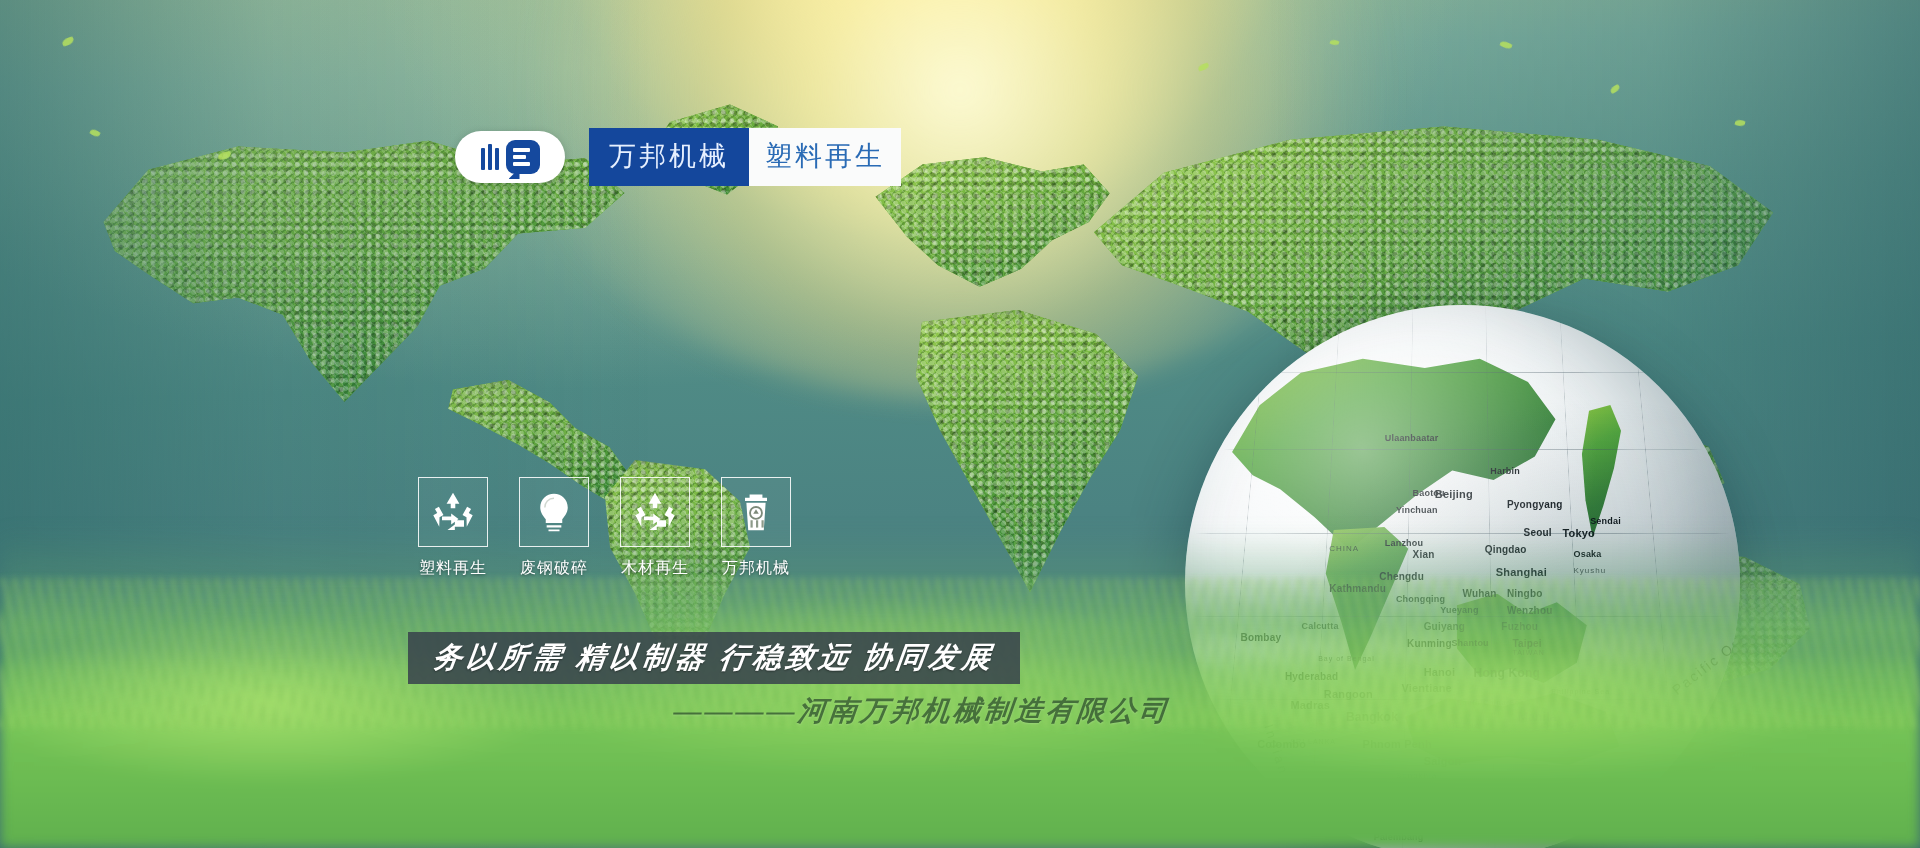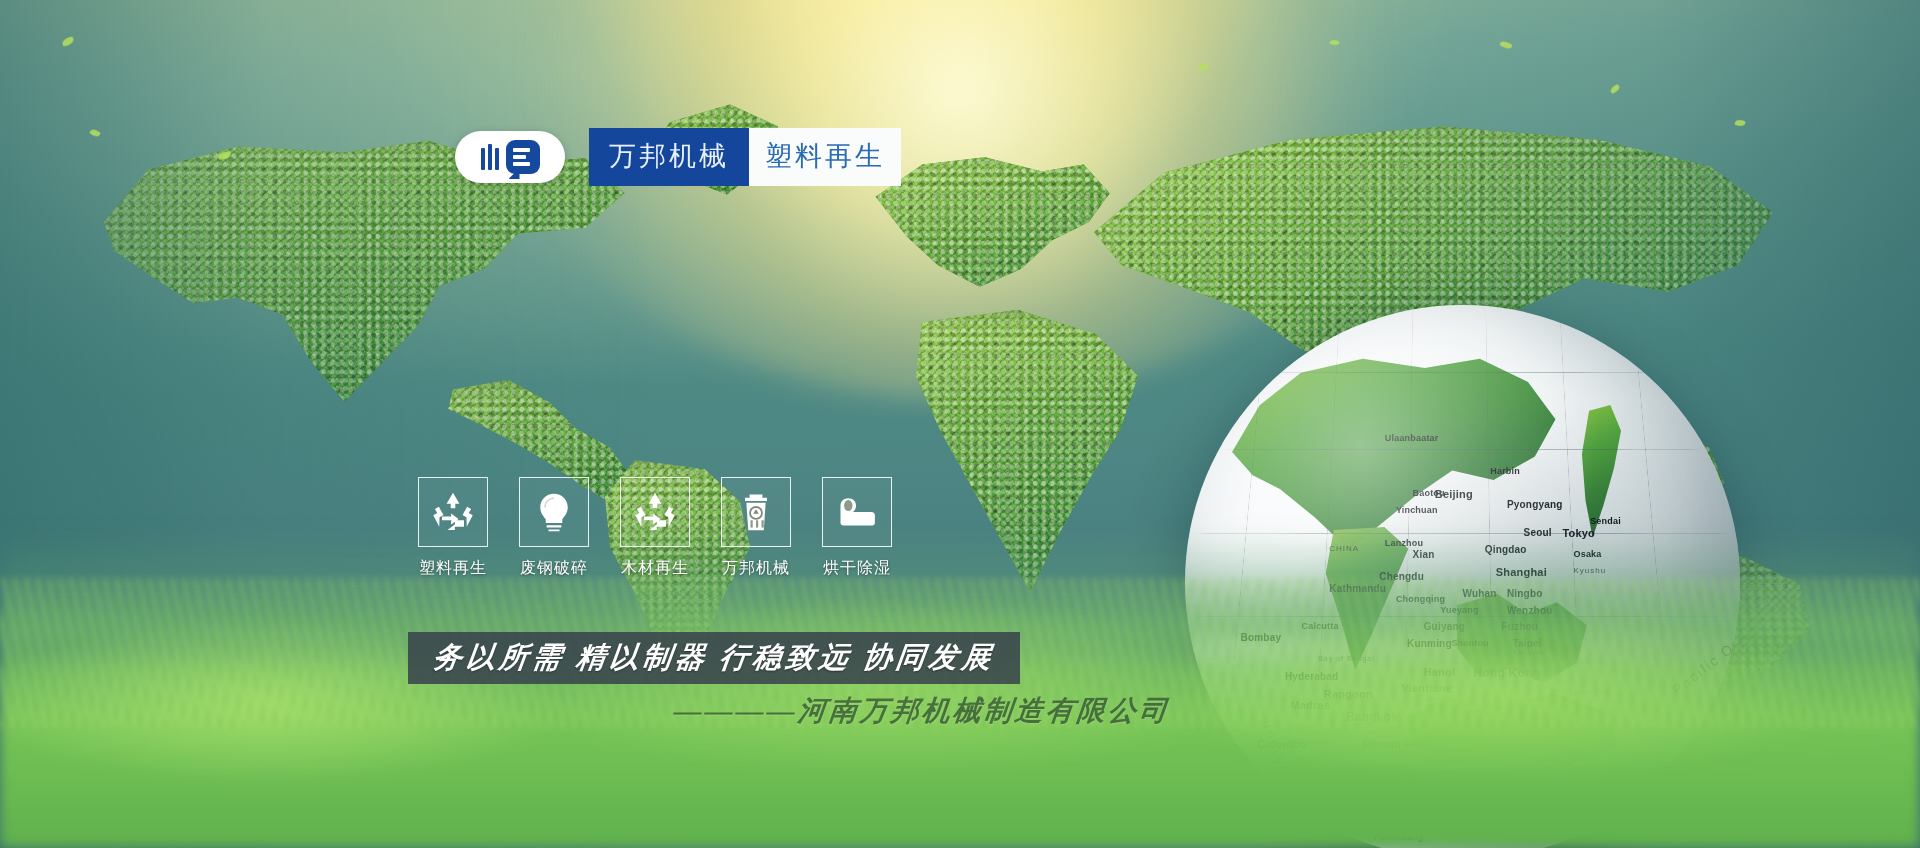--- a/index.html
+++ b/index.html
@@ -406,29 +406,20 @@
             <path fill="#ffffff" d="M17 5 L31 5 L31 8.5 L36 8.5 L36 12 L12 12 L12 8.5 L17 8.5 ZM13.5 14 L34.5 14 L32.5 44 L15.5 44 Z"></path>
             <circle cx="24" cy="25" r="6.5" fill="none" stroke="#7d8a7a" stroke-width="2"></circle>
             <path fill="#7d8a7a" d="M24 21 L27 26 L21 26 Z"></path>
             <rect x="18" y="33" width="2.4" height="8" fill="#8d9a8a"></rect>
             <rect x="24" y="33" width="2.4" height="8" fill="#8d9a8a"></rect>
             <rect x="30" y="33" width="2.4" height="8" fill="#8d9a8a"></rect>
           </svg>
         </div>
         <div class="svc-label">万邦机械</div>
       </div>
-      <div class="svc">
-        <div class="svc-box">
-          <svg width="44" height="44" viewBox="0 0 48 48">
-            <path fill="#ffffff" d="M6 17 C6 12 10 9 14.5 9 C19 9 23 12 23 17 C23 20 21.5 22.5 19.5 24 L40 24 C42 24 43.5 25.5 43.5 27.5 L43.5 36 C43.5 37.5 42.2 38.8 40.7 38.8 L9 38.8 C7.4 38.8 6 37.4 6 35.8 Z"></path>
-            <ellipse cx="14.5" cy="17" rx="4.6" ry="6" fill="#8d9a8a"></ellipse>
-          </svg>
-        </div>
-        <div class="svc-label">烘干除湿</div>
-      </div>
     </div>
 
   <div class="slogan-box">
     <div class="slogan-text">务以所需 精以制器 行稳致远 协同发展</div>
   </div>
   <div class="attribution">————河南万邦机械制造有限公司</div>
 
 </div>
 
 </body></html>

